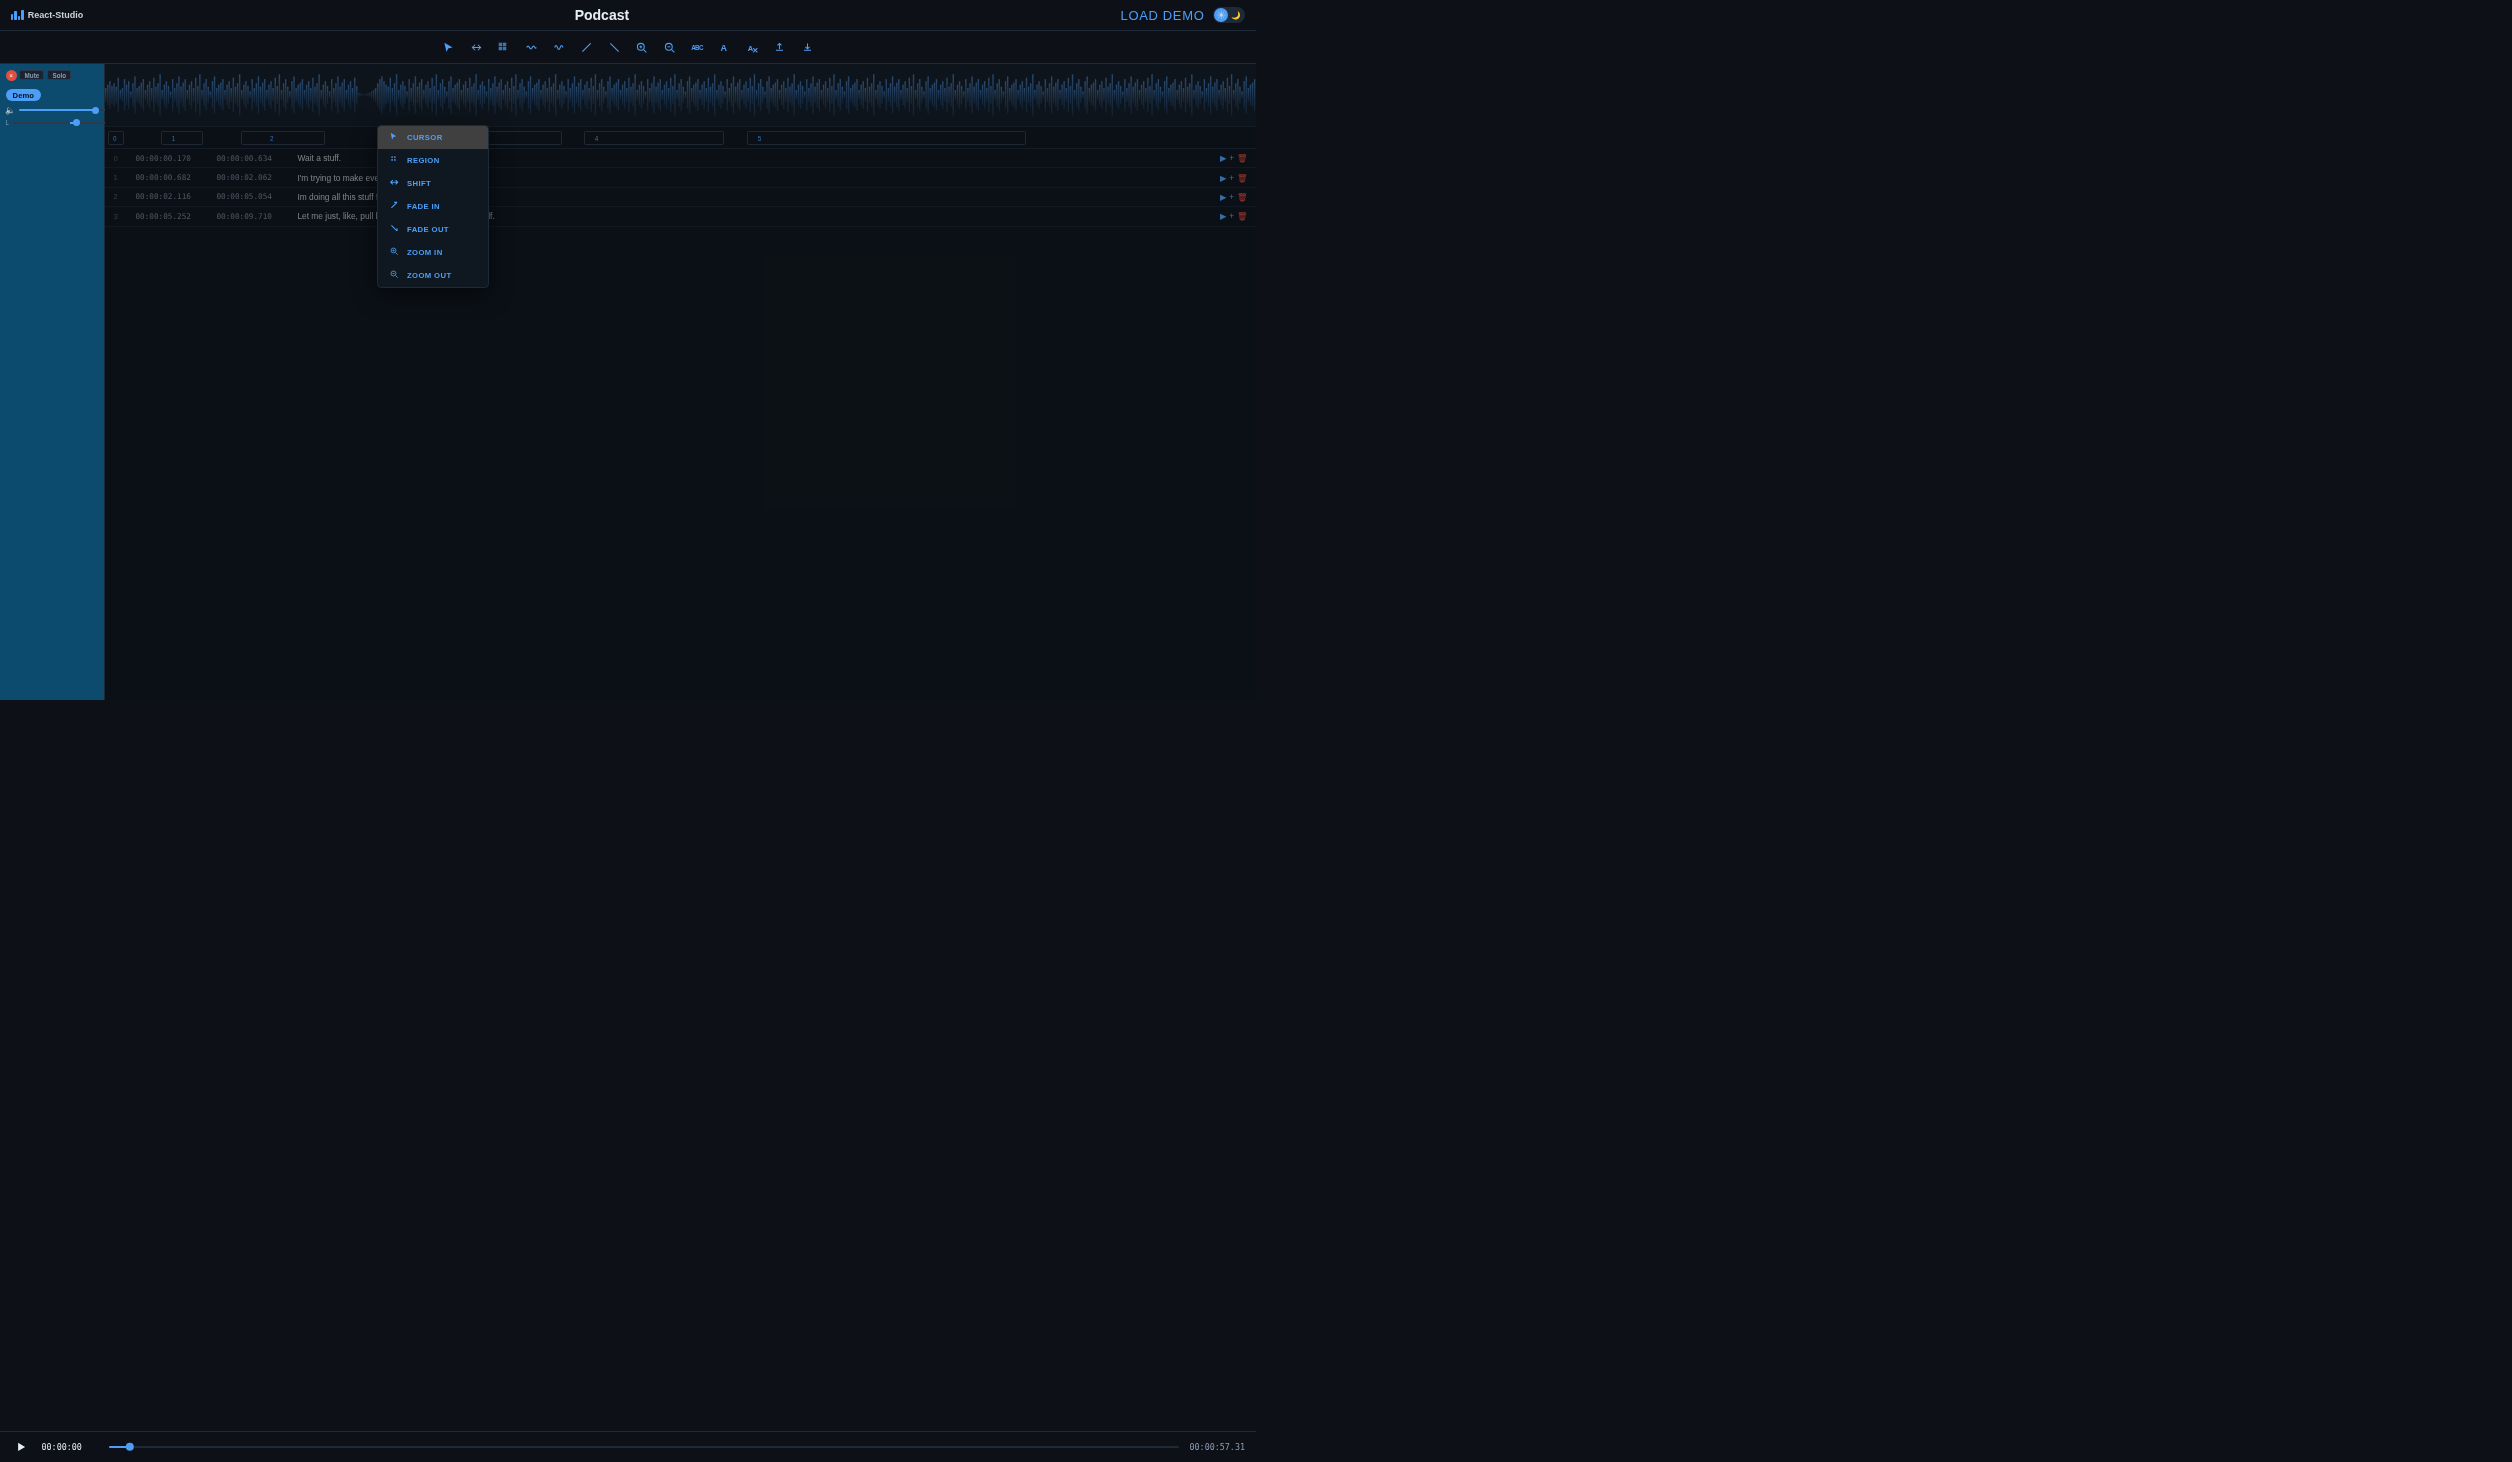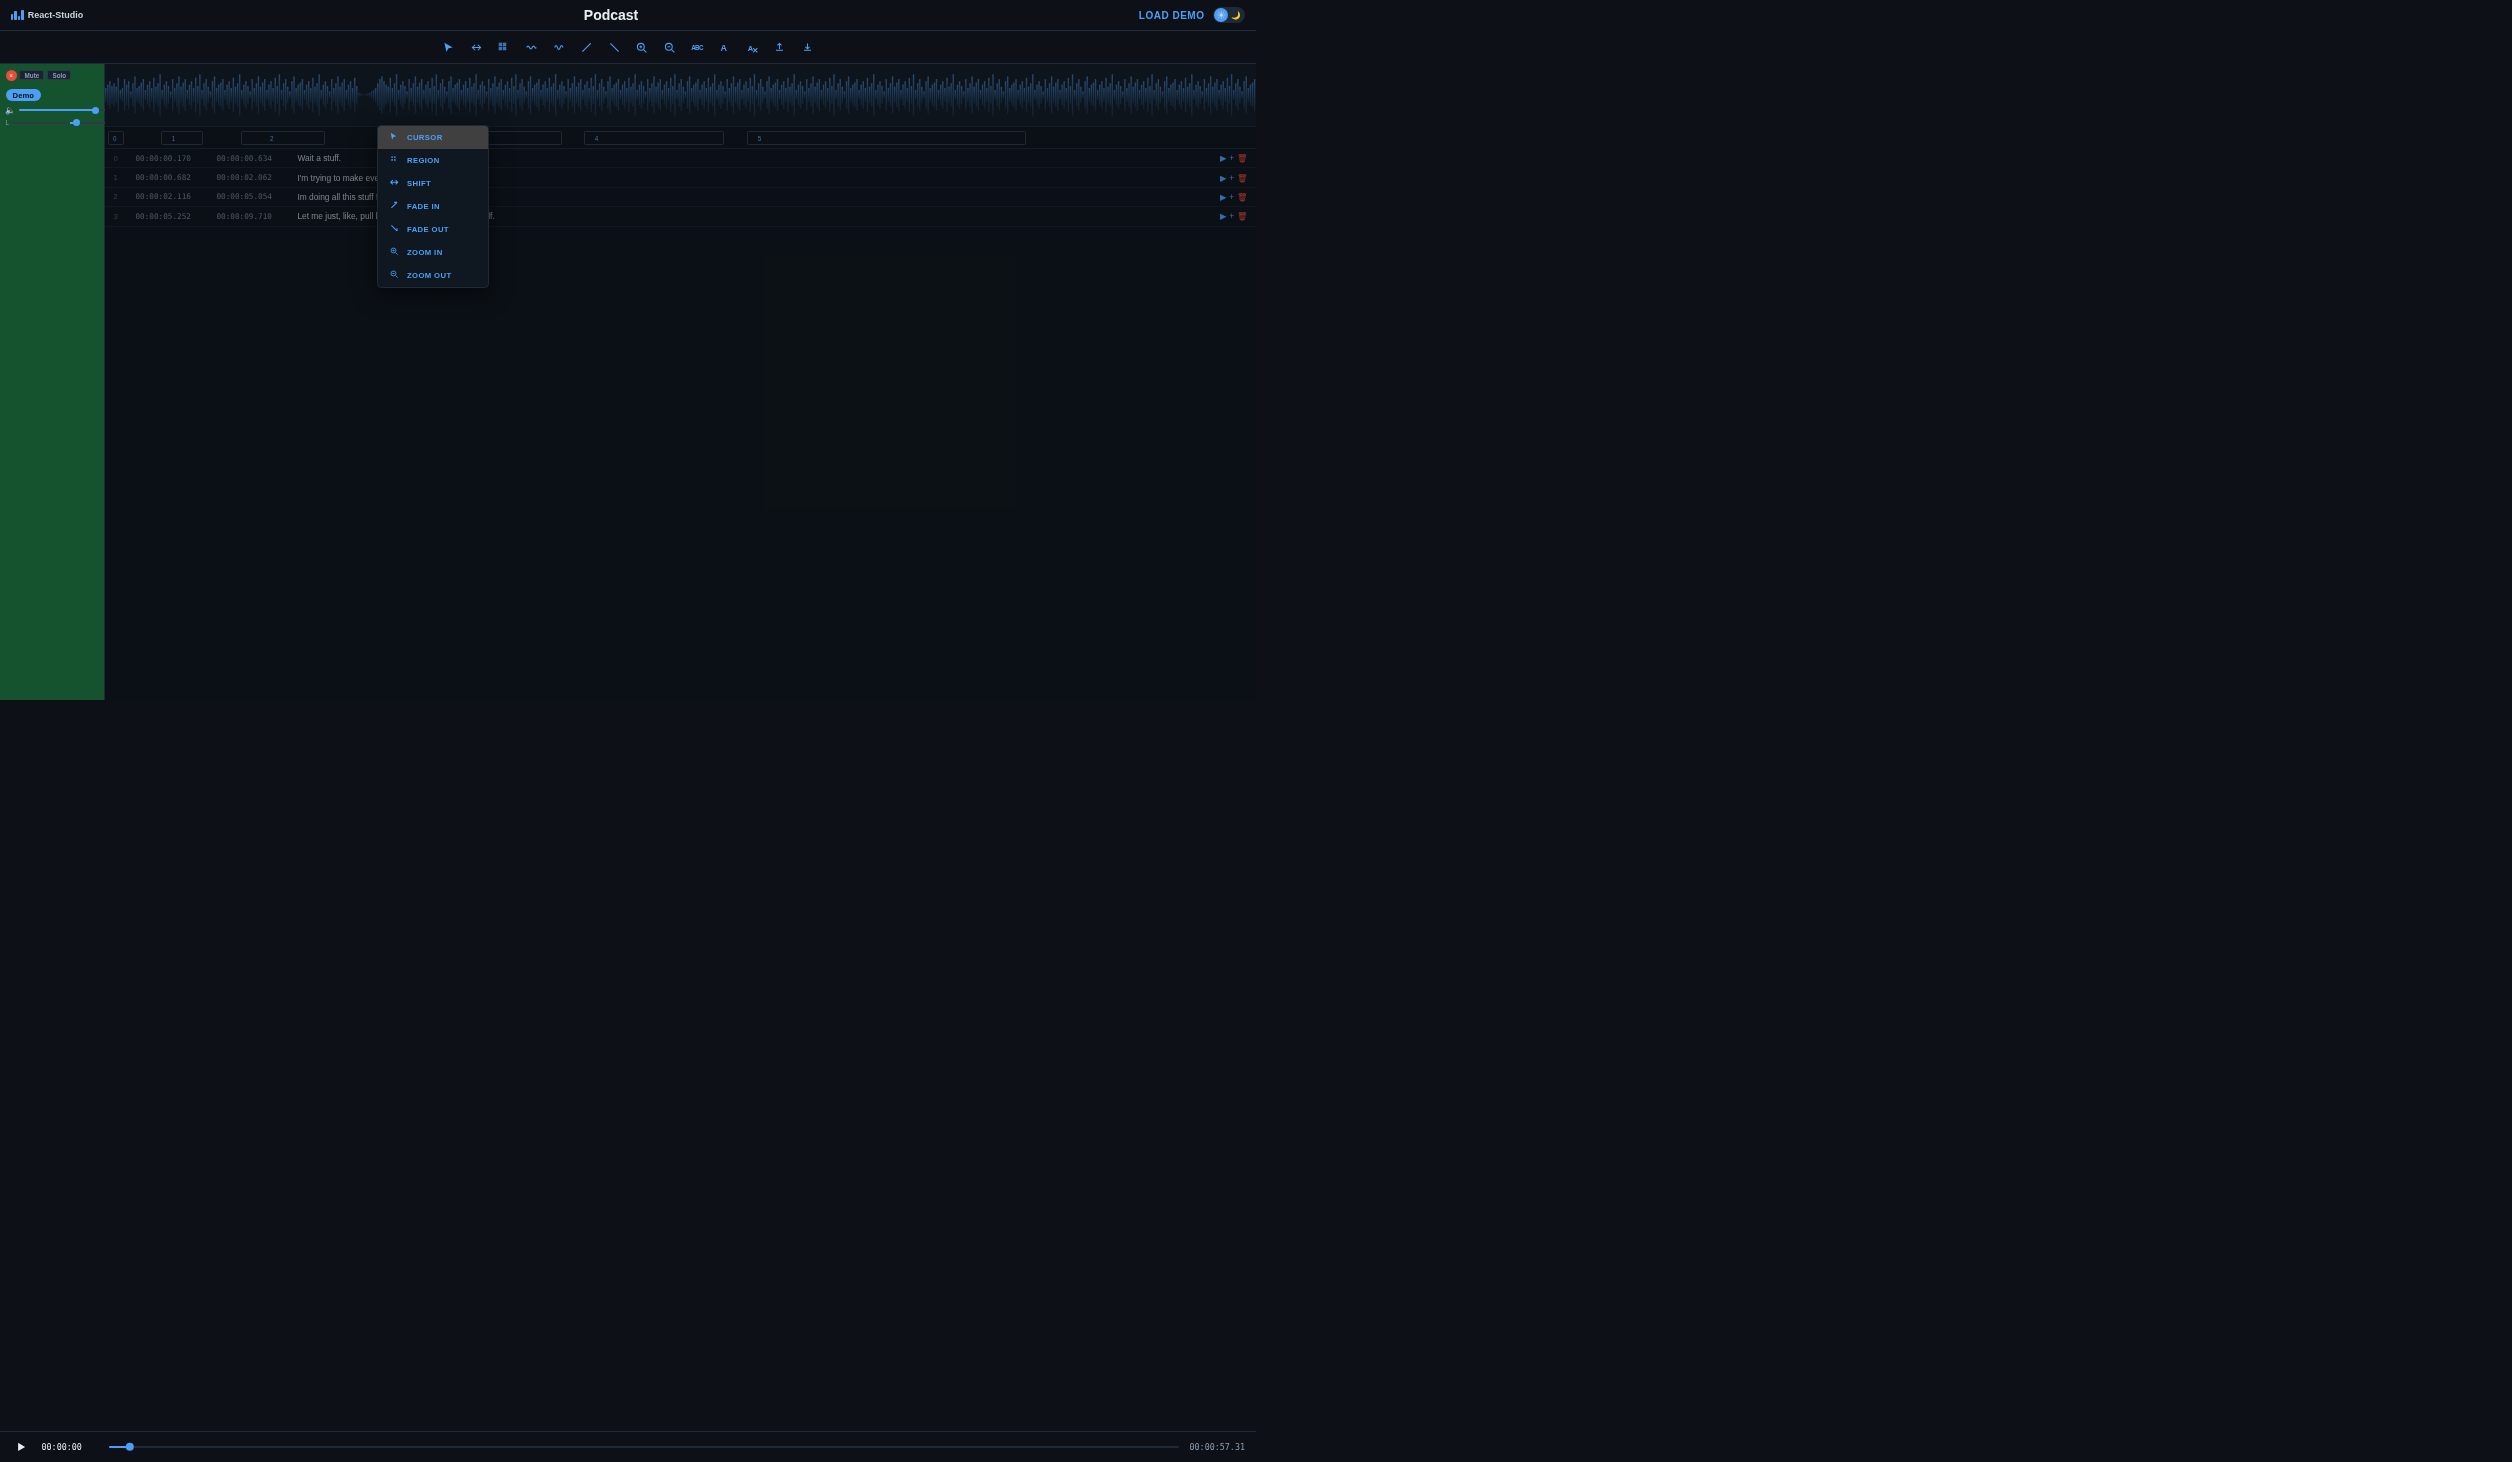--- a/index.html
+++ b/index.html
@@ -47,22 +47,22 @@
       font-weight: 600;
       color: #e6edf3;
     }
     .nav-right {
       display: flex;
       align-items: center;
       gap: 8.4px;
     }
     .load-demo-btn {
       color: #4d9ef7;
-      font-size: 10px;
-      font-weight: 700;
+      font-size: 13px;
+      font-weight: 400;
       letter-spacing: 0.05em;
       background: none;
       border: none;
       cursor: pointer;
       text-transform: uppercase;
     }
     .toggle-switch {
       display: flex;
       align-items: center;
       background: #1e2a38;
@@ -122,21 +122,21 @@
     .main-content {
       display: flex;
       height: calc(100% - 31px - 33px - 31px);
       position: relative;
     }
 
     
     .track-controls {
       width: 105px;
       min-width: 105px;
-      background: #14532d;
+      background: #0c4a6e;
       border-right: 0.7px solid #1e2a38;
       padding: 5.6px;
       display: flex;
       flex-direction: column;
       gap: 4.2px;
     }
     .track-header-row {
       display: flex;
       align-items: center;
       gap: 2.8px;

